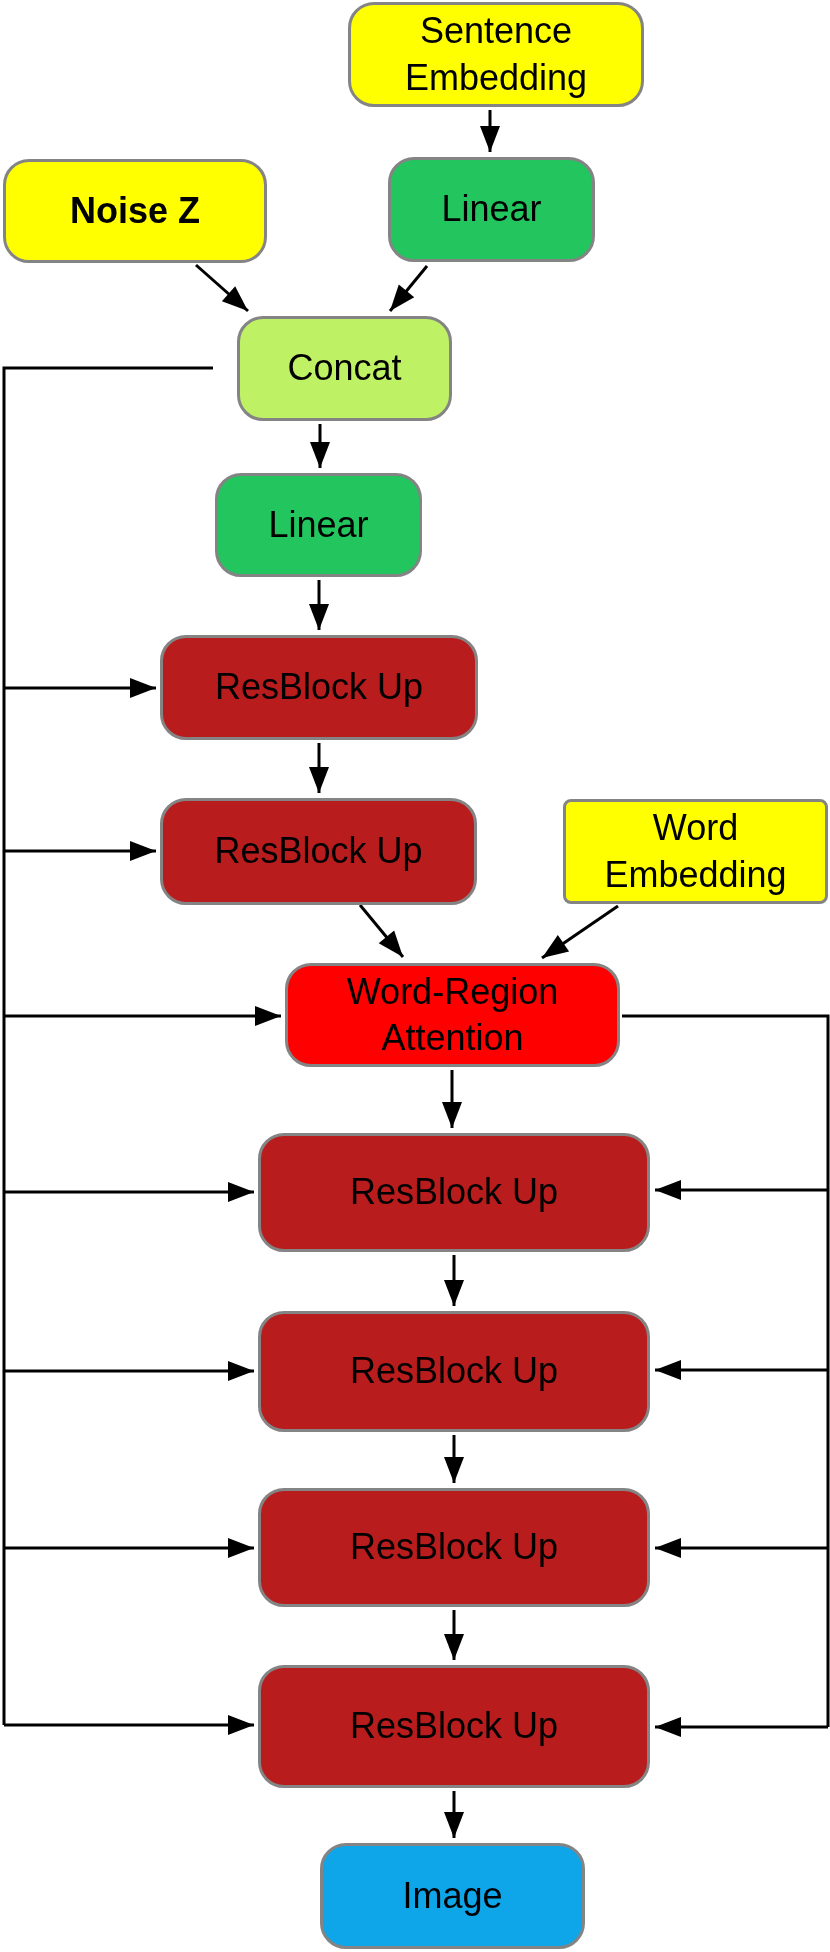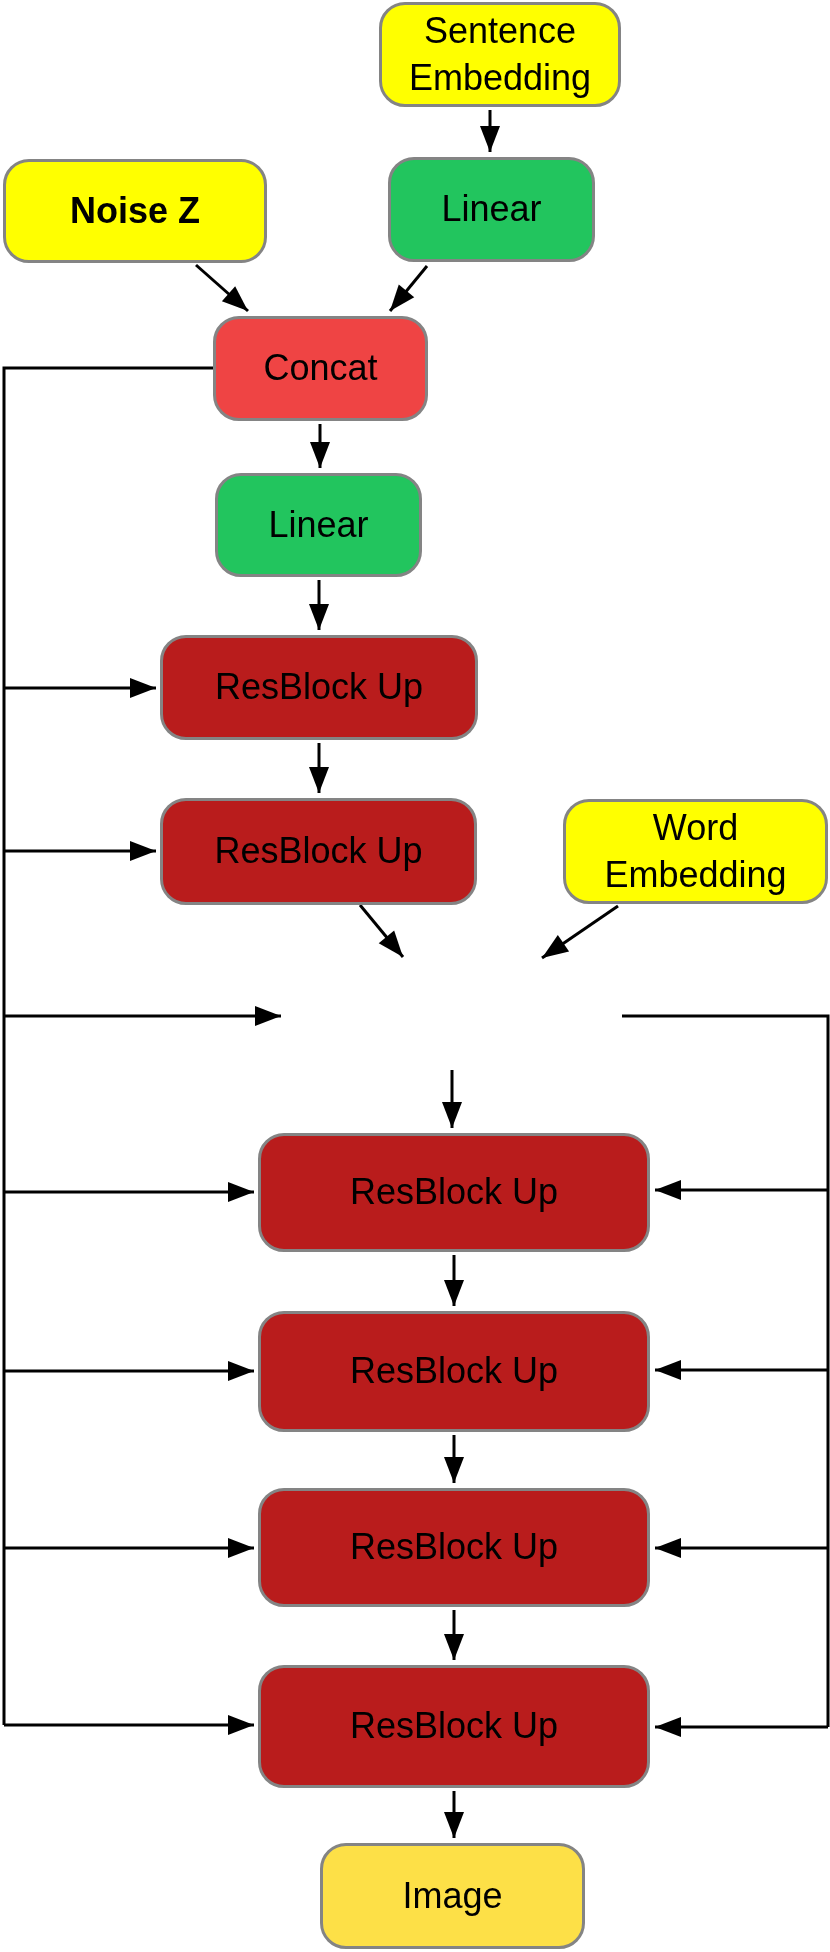--- a/index.html
+++ b/index.html
@@ -26,24 +26,24 @@
     justify-content: center;
     text-align: center;
     font-size: 36px;
     line-height: 1.28;
     color: #000000;
     white-space: pre-line;
     z-index: 2;
   }
   .fill-yellow   { background: #FFFF00; }
   .fill-pink     { background: #22c55e; }
-  .fill-orange   { background: #ef4444; }
+  .fill-orange   { background: #bef264; margin-left: 24px; }
   .fill-green    { background: #b91c1c; }
   .fill-red      { background: #FF0000; }
-  .fill-lavender { background: #fde047; }
+  .fill-lavender { background: #0ea5e9; }
   .wire { stroke: #000000; stroke-width: 3; fill: none; }
 </style>
 </head>
 <body>
 
 <div id="canvas">
 
   <svg id="wires" viewBox="0 0 830 1952">
     <defs>
       <marker id="arrow" markerUnits="userSpaceOnUse" markerWidth="28" markerHeight="22" refX="27" refY="11" orient="auto">
@@ -74,38 +74,40 @@
     <path class="wire" marker-end="url(#arrow)" d="M4,1548 L254,1548"></path>
     <path class="wire" marker-end="url(#arrow)" d="M4,1725 L254,1725"></path>
 
     <path class="wire" d="M622,1016 L828,1016 L828,1727"></path>
     <path class="wire" marker-end="url(#arrow)" d="M828,1190 L655,1190"></path>
     <path class="wire" marker-end="url(#arrow)" d="M828,1370 L655,1370"></path>
     <path class="wire" marker-end="url(#arrow)" d="M828,1548 L655,1548"></path>
     <path class="wire" marker-end="url(#arrow)" d="M828,1727 L655,1727"></path>
   </svg>
 
-  <div class="node fill-yellow" style="left:379px; top:2px; width:242px; height:105px;">Sentence
+  <div class="node fill-yellow" style="left:348px; top:2px; width:296px; height:105px;">Sentence
 Embedding</div>
 
   <div class="node fill-yellow" style="left:3px; top:159px; width:264px; height:104px;font-weight:bold;">Noise Z</div>
 
   <div class="node fill-pink" style="left:388px; top:157px; width:207px; height:105px;">Linear</div>
 
   <div class="node fill-orange" style="left:213px; top:316px; width:215px; height:105px;">Concat</div>
 
   <div class="node fill-pink" style="left:215px; top:473px; width:207px; height:104px;">Linear</div>
 
   <div class="node fill-green" style="left:160px; top:635px; width:318px; height:105px;">ResBlock Up</div>
 
   <div class="node fill-green" style="left:160px; top:798px; width:317px; height:107px;">ResBlock Up</div>
 
-  <div class="node fill-yellow" style="left:563px; top:799px; width:265px; height:105px;">Word
+  <div class="node fill-yellow" style="left:563px; top:799px; width:265px; height:105px;border-radius:8px;">Word
 Embedding</div>
 
+  <div class="node fill-red" style="left:285px; top:963px; width:335px; height:104px;">Word-Region
+Attention</div>
 
   <div class="node fill-green" style="left:258px; top:1133px; width:392px; height:119px;">ResBlock Up</div>
 
   <div class="node fill-green" style="left:258px; top:1311px; width:392px; height:121px;">ResBlock Up</div>
 
   <div class="node fill-green" style="left:258px; top:1488px; width:392px; height:119px;">ResBlock Up</div>
 
   <div class="node fill-green" style="left:258px; top:1665px; width:392px; height:123px;">ResBlock Up</div>
 
   <div class="node fill-lavender" style="left:320px; top:1843px; width:265px; height:106px;">Image</div>

